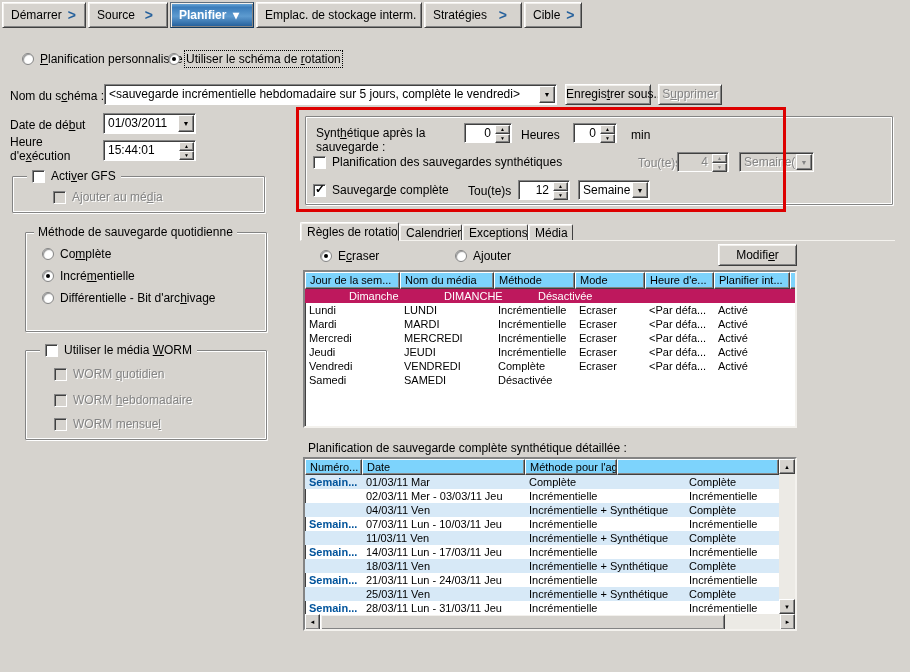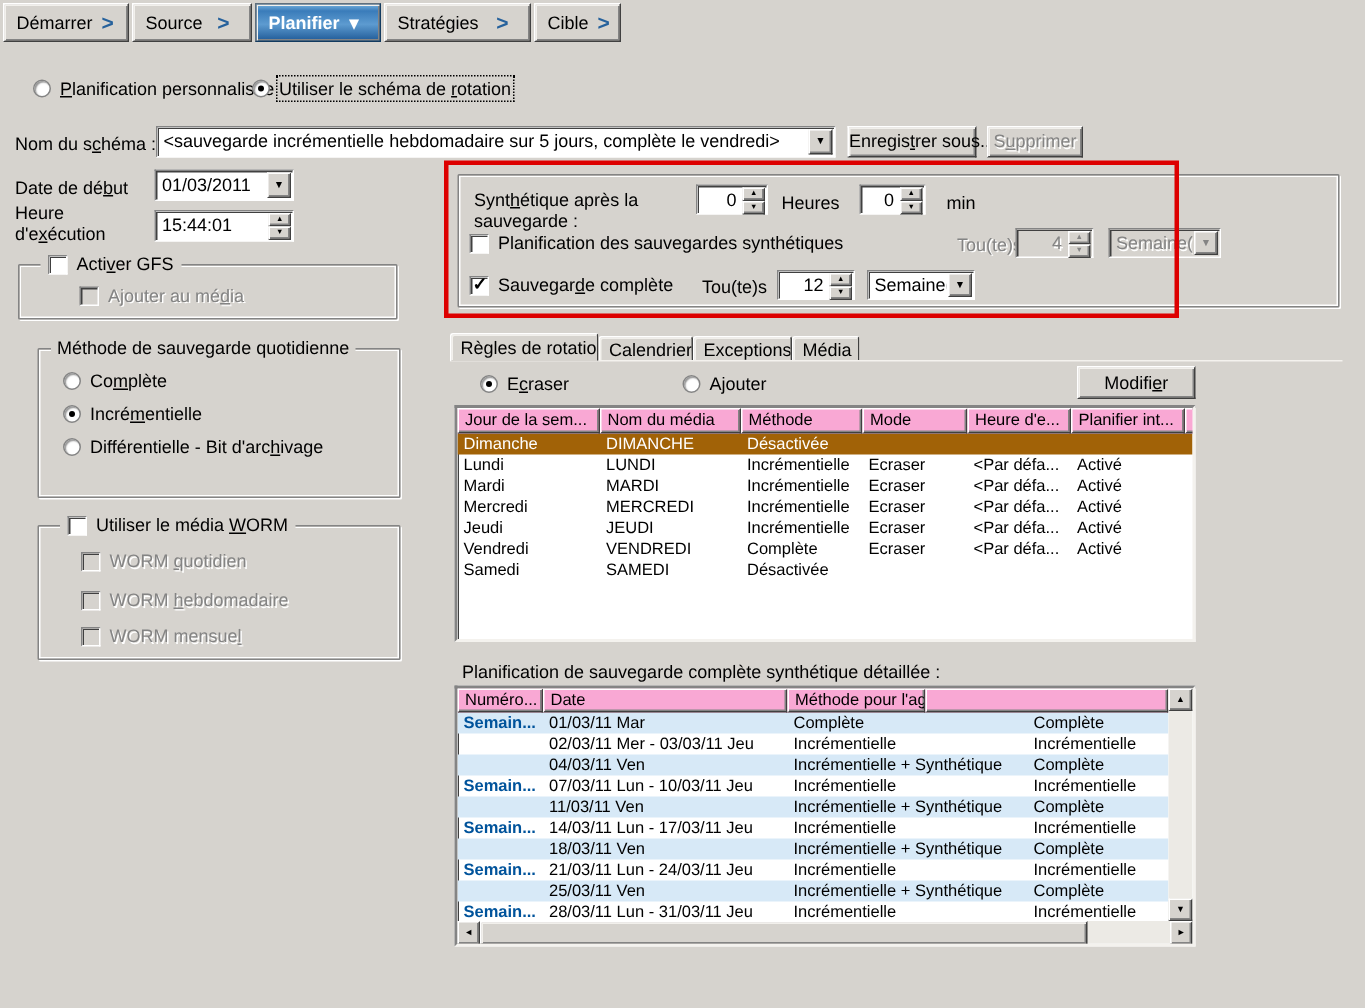--- a/index.html
+++ b/index.html
@@ -72,27 +72,27 @@
           box-shadow: inset 1px 1px 0 #f2f0ec; border-radius:2px 2px 0 0; height:17px;
           padding:1px 6px 0; white-space:nowrap; overflow:hidden; }
   .rtab.active { height:19px; padding-top:2px; position:relative; z-index:2; }
 
   
   .listview { position:absolute; background:#fff; border:2px solid;
               border-color:#848484 #f4f2ee #f4f2ee #848484; box-shadow: inset 1px 1px 0 #404040;
               font-size:11px; overflow:hidden; }
   .lv-head { display:flex; height:17px; }
   .detail .lv-head { height:16px; }
-  .hcell { background:#f9a8d4; border:1px solid; border-color:#fff #404040 #404040 #fff;
+  .hcell { background:#7dd3fc; border:1px solid; border-color:#fff #404040 #404040 #fff;
            box-shadow: inset -1px -1px 0 #848484; padding:1px 4px 0; white-space:nowrap;
            overflow:hidden; flex:none; }
   .hcell.filler { flex:1; }
   .lv-row { display:flex; height:14px; line-height:14px; }
   .lv-row .cell { padding:0 4px; white-space:nowrap; overflow:hidden; flex:none; }
-  .lv-row.selected { background:#a16207; color:#fff; }
+  .lv-row.selected { background:#be185d; color:#fff;padding-left:40px; }
   .detail .lv-row.alt { background:#d7e9f7; }
   .cell.week { font-weight:bold; color:#00539b; }
   .lv-main { display:flex; height:155px; }
   .lv-left { width:474px; overflow:hidden; }
 
   
   .vsb { width:16px; display:flex; flex-direction:column; background:#eceae5; }
   .hsb { height:16px; display:flex; background:#eceae5; }
   .sb-btn { background:#d6d3ce; border:1px solid; border-color:#fff #404040 #404040 #fff;
             box-shadow: inset -1px -1px 0 #848484; font-size:6px; display:flex;
@@ -116,20 +116,23 @@
       <span class="chev">&gt;</span>
     </div>
   <div class="tab" style="width:80px">
       <span class="lbl">Source</span>
       <span class="chev">&gt;</span>
     </div>
   <div class="tab active" style="width:84px">
       <span class="lbl">Planifier</span>
       <span class="chev">▾</span>
     </div>
+  <div class="tab" style="width:166px">
+      <span class="lbl">Emplac. de stockage interm.</span>
+    </div>
   <div class="tab" style="width:98px">
       <span class="lbl">Stratégies</span>
       <span class="chev">&gt;</span>
     </div>
   <div class="tab" style="width:58px">
       <span class="lbl">Cible</span>
       <span class="chev">&gt;</span>
     </div>
 </div>
 

